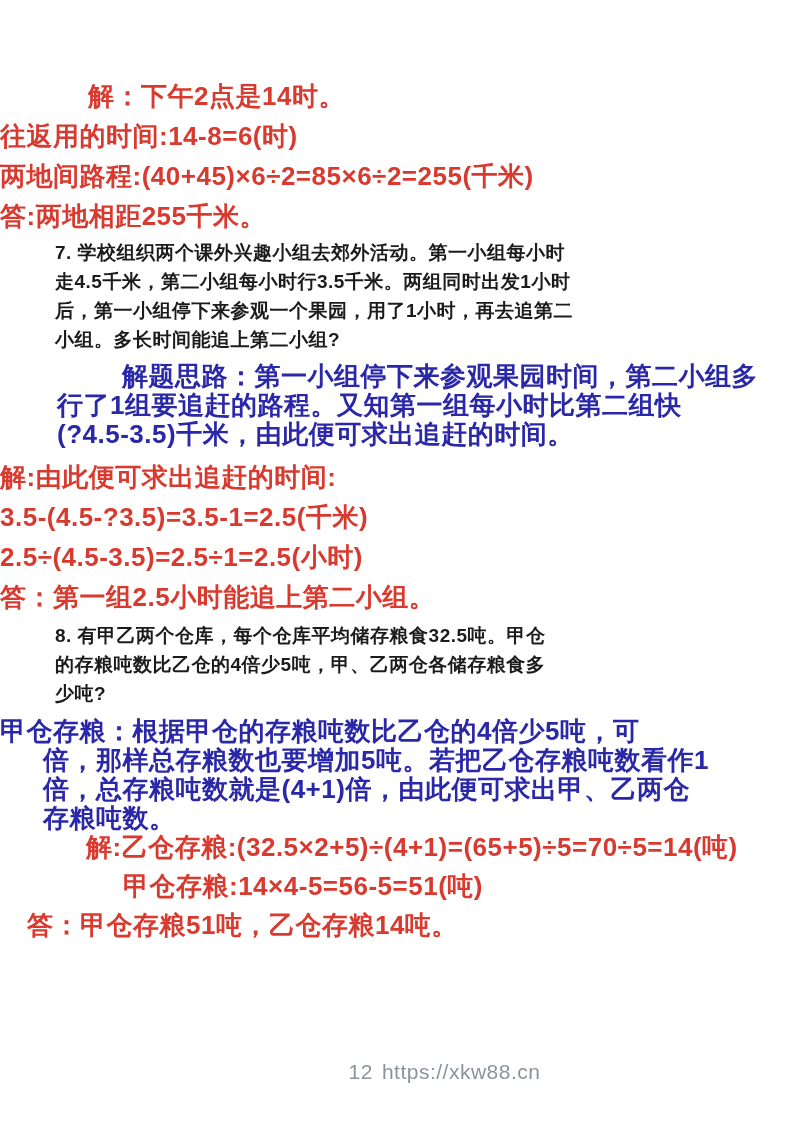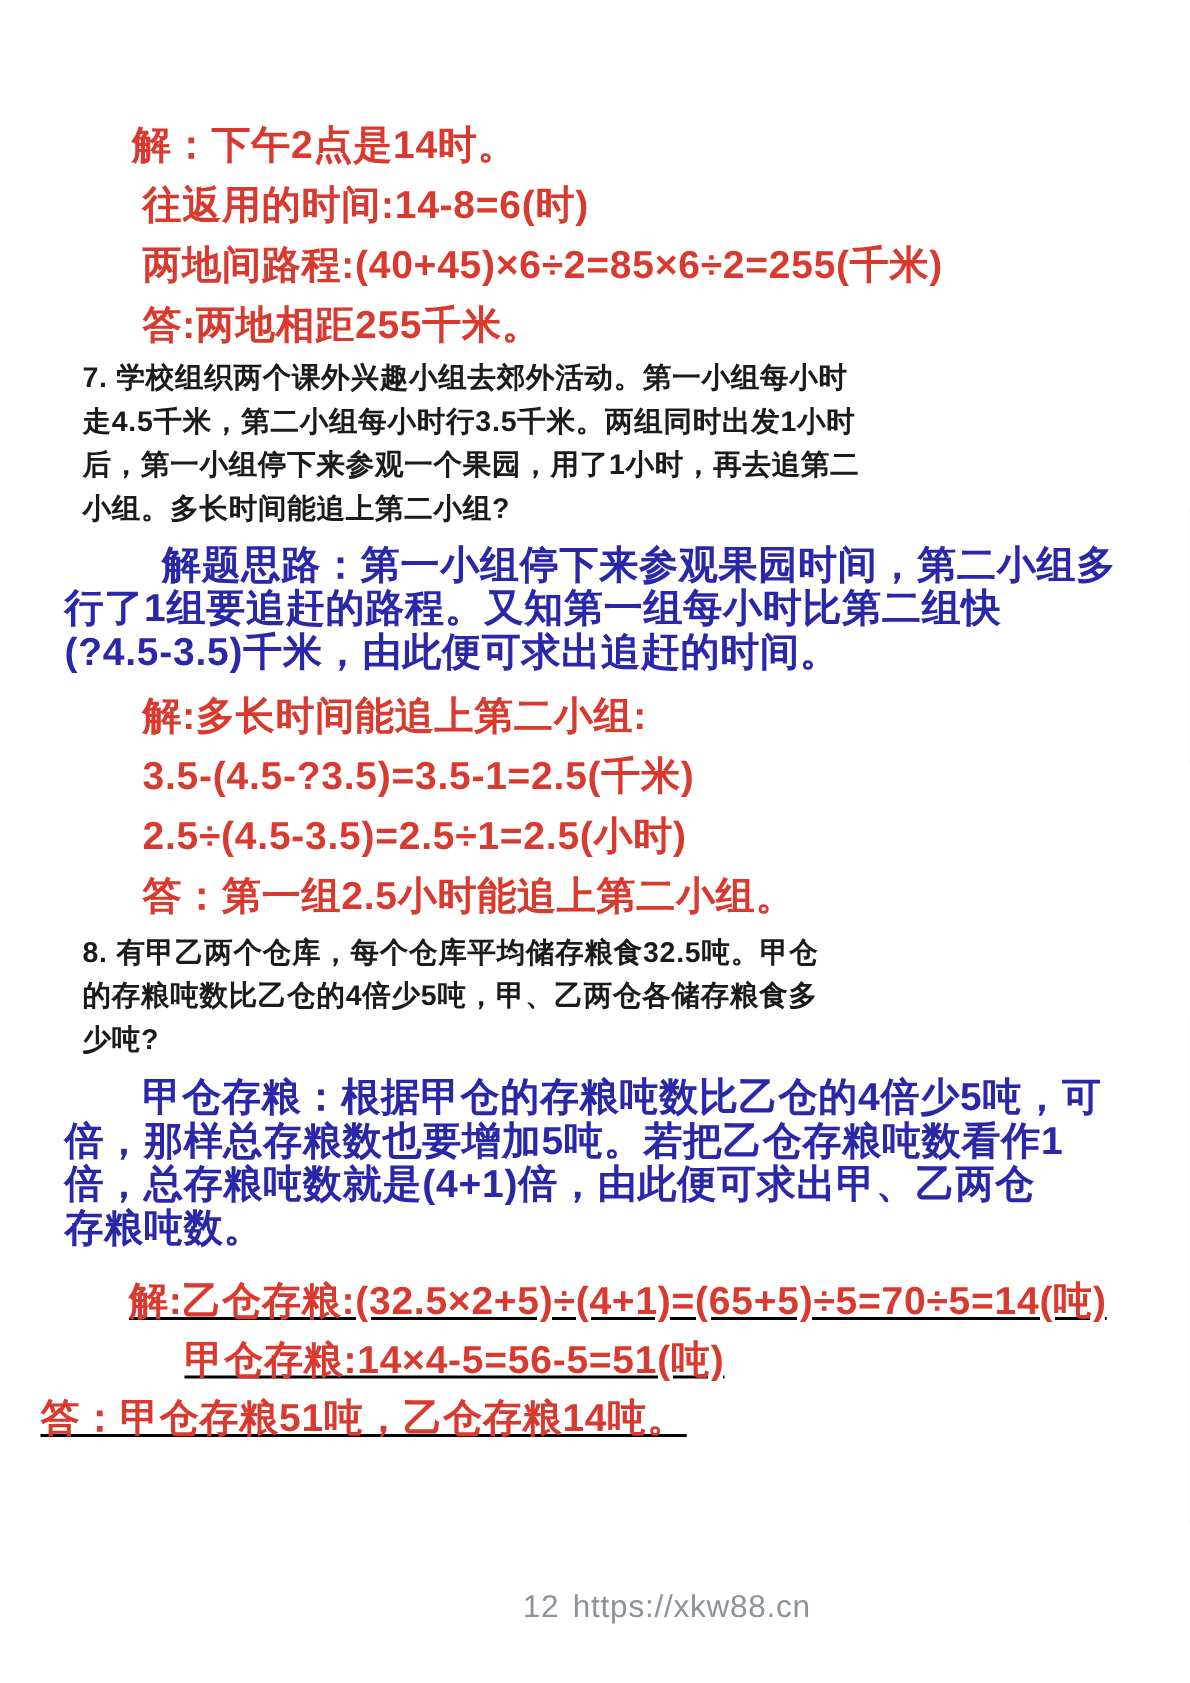--- a/index.html
+++ b/index.html
@@ -52,30 +52,30 @@
     color:var(--blue);
     font-size:26px;
     line-height:29px;
     letter-spacing:0.5px;
   }
   
   .pl43{padding-left:43px;}
   .pl55{padding-left:55px;}
   .pl86{padding-left:86px;}
   .pl88{padding-left:88px;}
-  .pl95{padding-left:95px;}
+  .pl95{}
   .pl108{padding-left:108px;}
   .pl123{padding-left:123px;}
   
   .sec-p7{margin-top:8px;}
-  .sec-idea7{margin-top:8px;}
+  .sec-idea7{margin-top:8px;padding-left:14px;}
   .sec-sol7{margin-top:14px;}
   .sec-p8{margin-top:10px;}
   .sec-idea8{margin-top:9px;}
-  .sec-sol8{margin-top:20px;text-decoration:underline;}
+  .sec-sol8{margin-top:0;}
   footer{
     position:absolute;
     top:1060px;
     left:0;
     width:100%;
     display:flex;
     justify-content:center;
     gap:9px;
     color:var(--footer);
     font-size:21px;
@@ -103,21 +103,21 @@
     <p class="line black pl55">小组。多长时间能追上第二小组?</p>
   </section>
 
   <section class="sec-idea7">
     <p class="line blue pl108">解题思路：第一小组停下来参观果园时间，第二小组多</p>
     <p class="line blue pl43">行了1组要追赶的路程。又知第一组每小时比第二组快</p>
     <p class="line blue pl43">(?4.5-3.5)千米，由此便可求出追赶的时间。</p>
   </section>
 
   <section class="sec-red sec-sol7">
-    <p class="line red pl95">解:多长时间能追上第二小组:</p>
+    <p class="line red pl95">解:由此便可求出追赶的时间:</p>
     <p class="line red pl95">3.5-(4.5-?3.5)=3.5-1=2.5(千米)</p>
     <p class="line red pl95">2.5÷(4.5-3.5)=2.5÷1=2.5(小时)</p>
     <p class="line red pl95">答：第一组2.5小时能追上第二小组。</p>
   </section>
 
   <section class="sec-p8">
     <p class="line black pl55">8. 有甲乙两个仓库，每个仓库平均储存粮食32.5吨。甲仓</p>
     <p class="line black pl55">的存粮吨数比乙仓的4倍少5吨，甲、乙两仓各储存粮食多</p>
     <p class="line black pl55">少吨?</p>
   </section>

